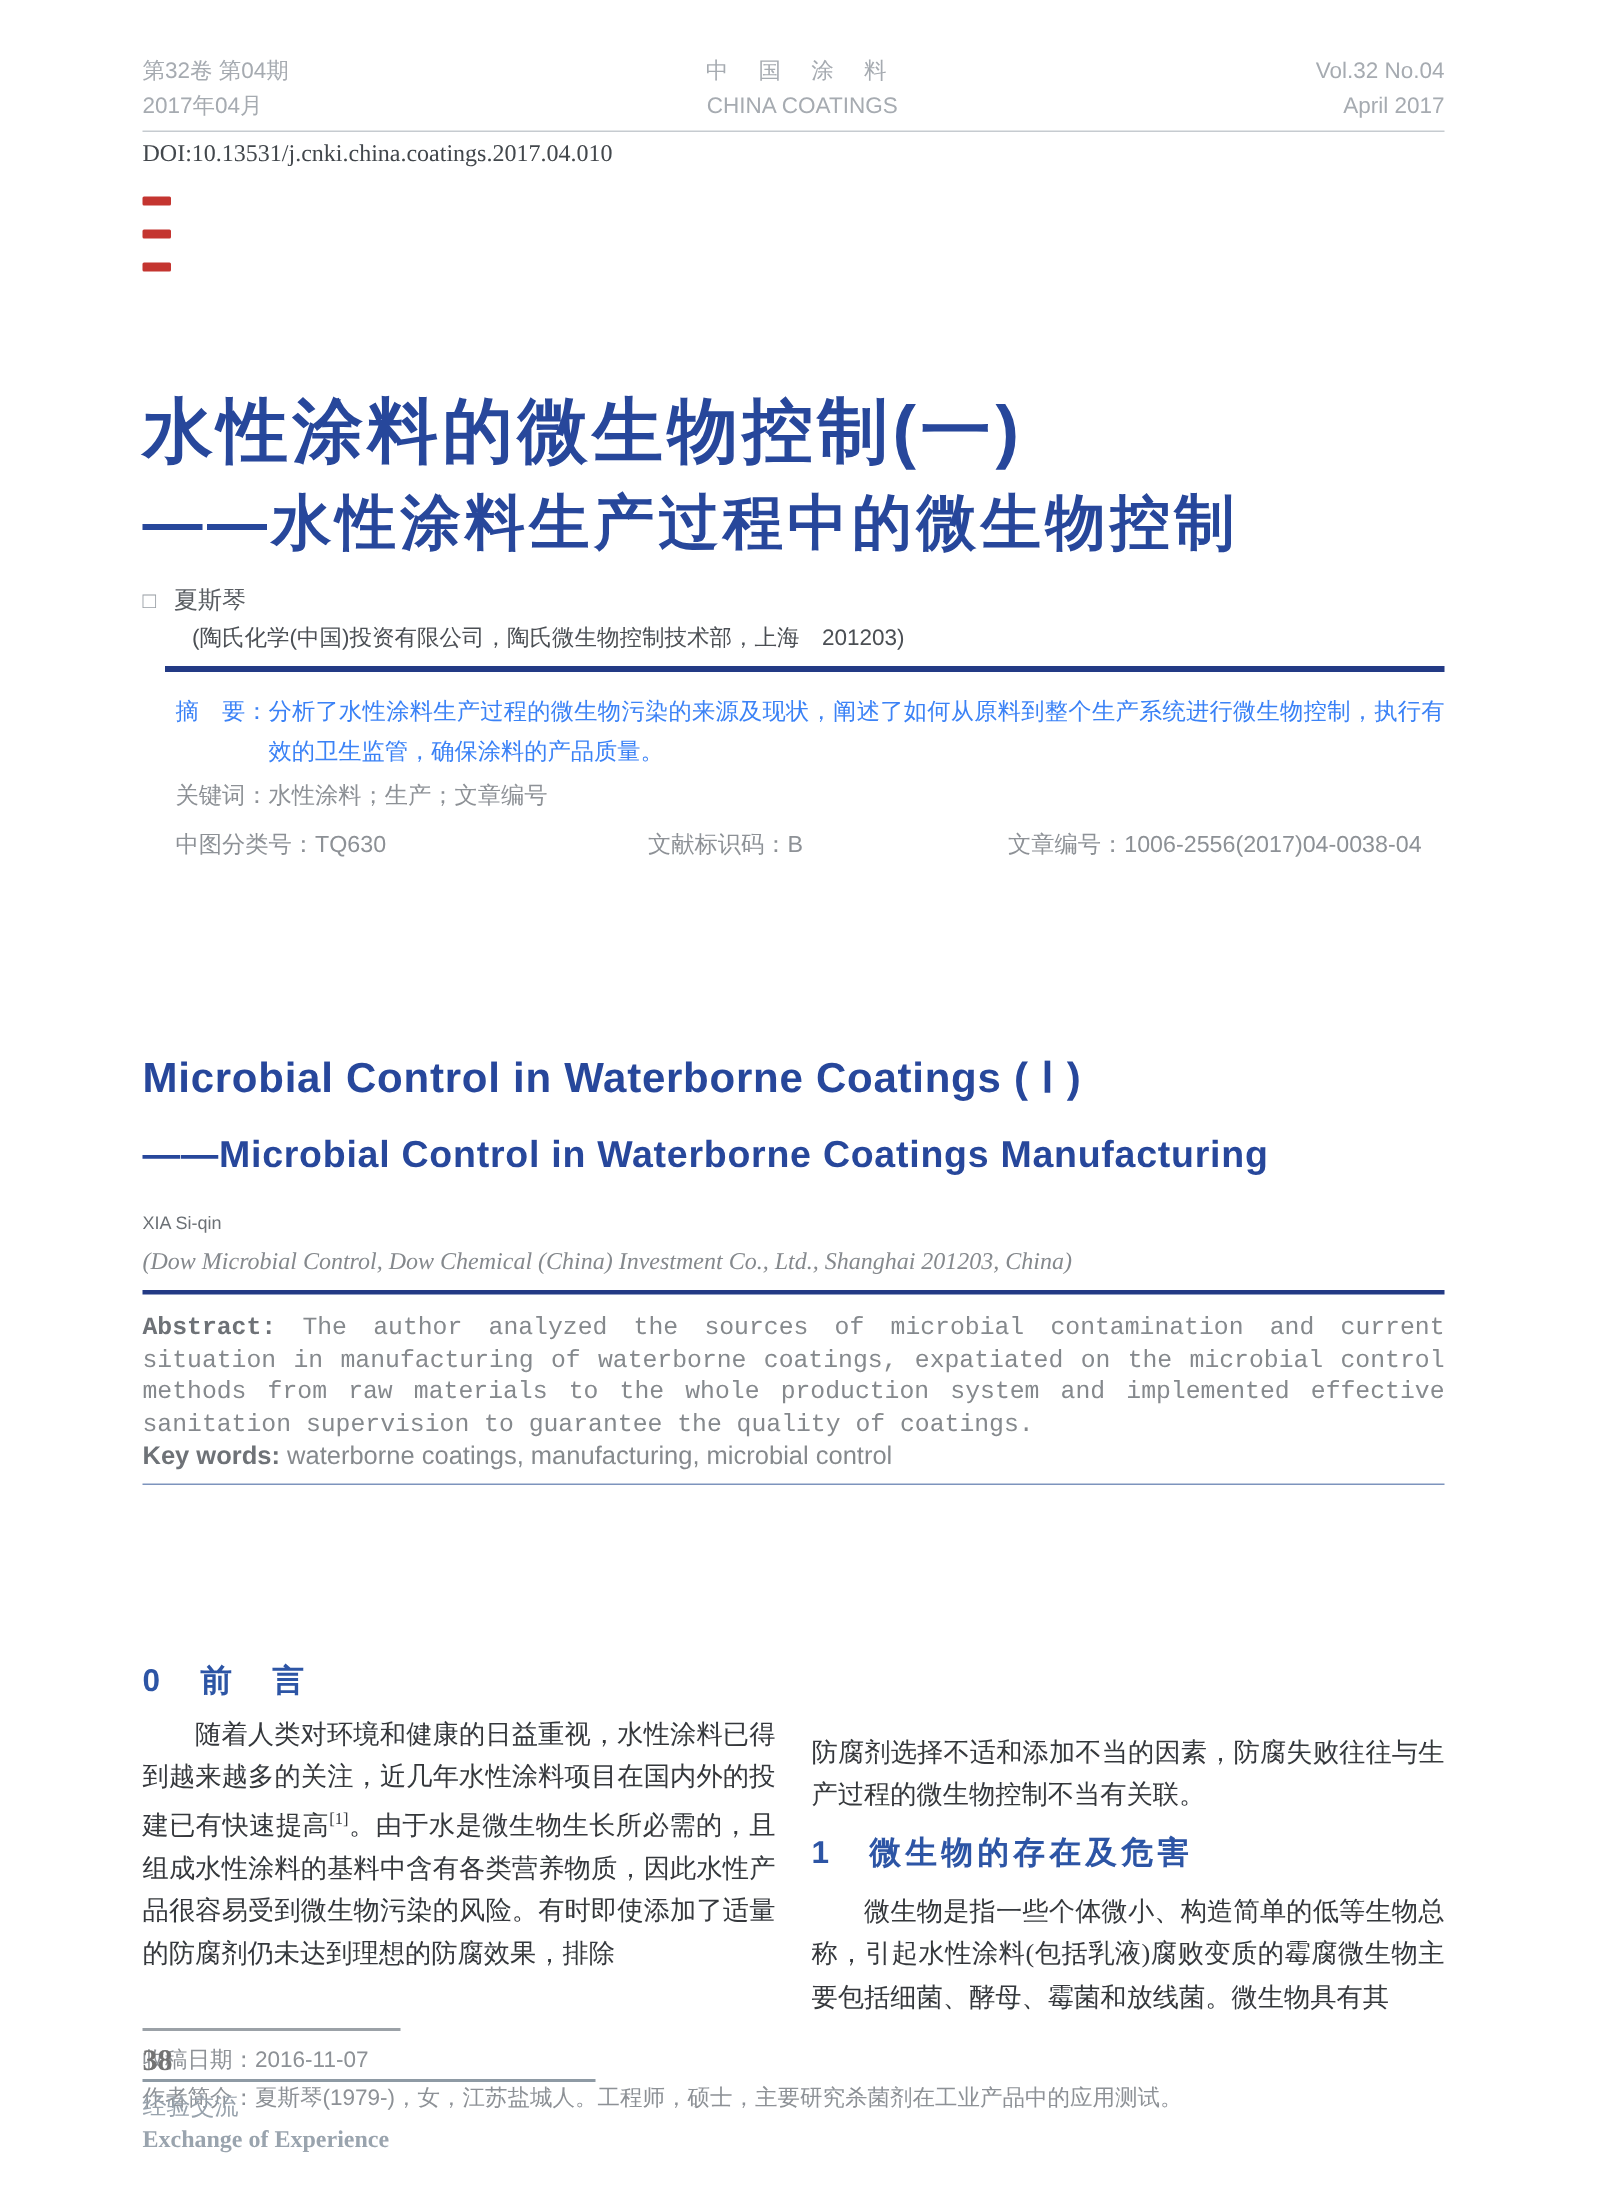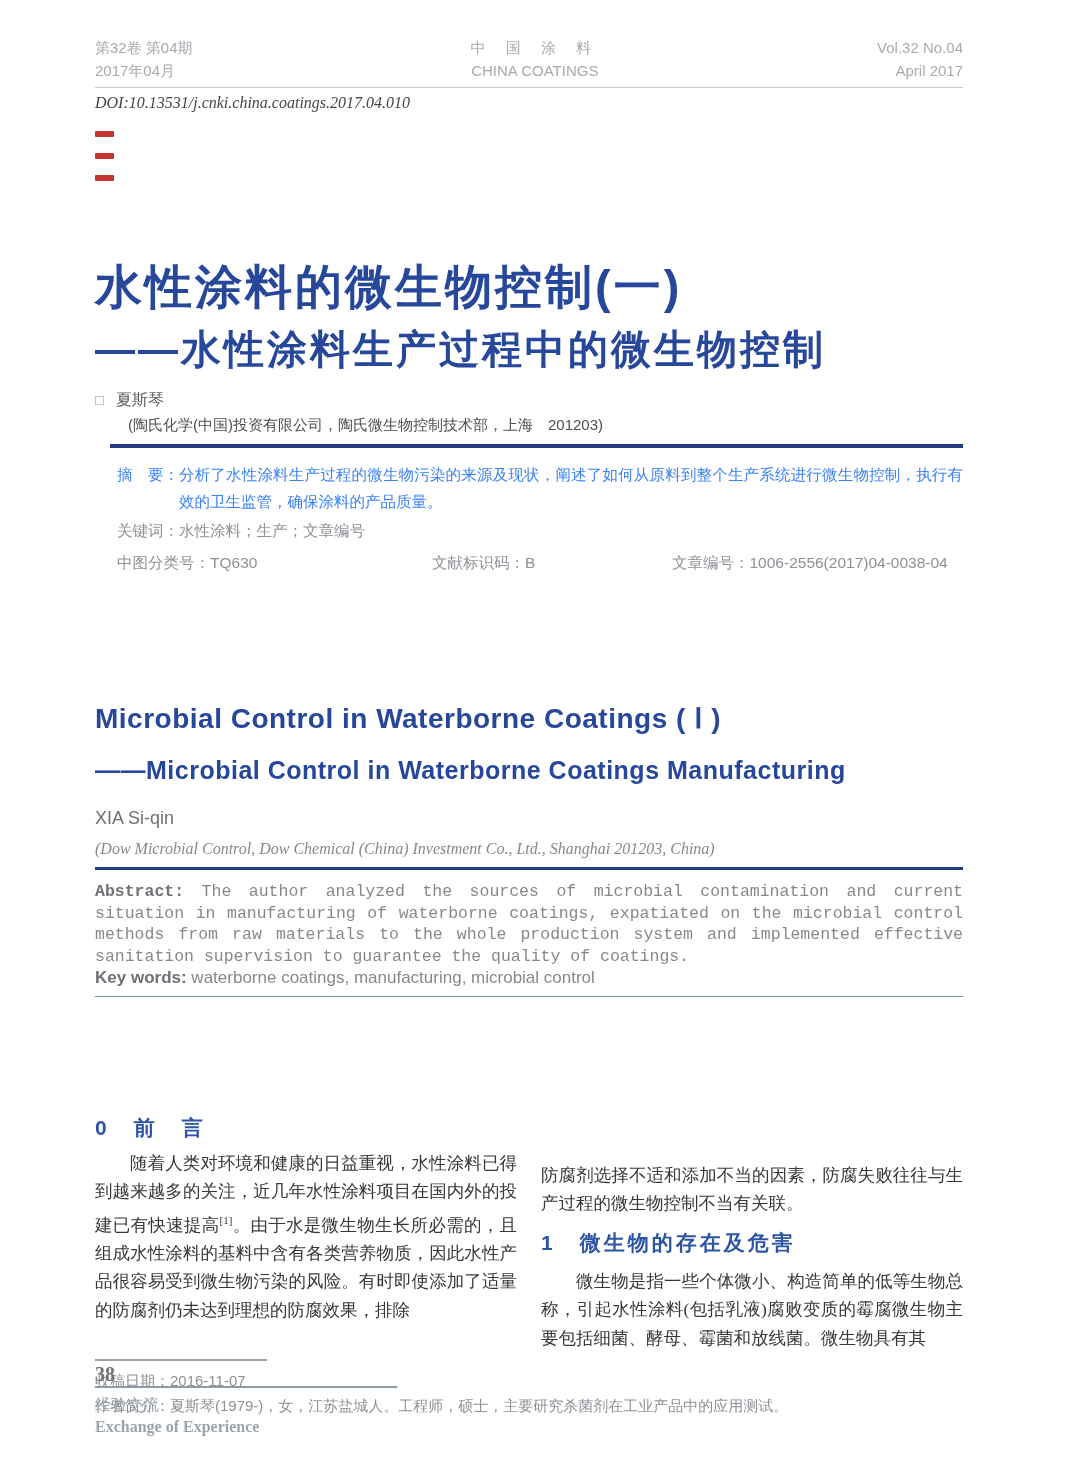--- a/index.html
+++ b/index.html
@@ -18,21 +18,21 @@
     display:flex; justify-content:space-between; align-items:flex-start;
     padding-top:36px; padding-bottom:5px;
     border-bottom:1px solid #c6cbd0;
     color:#a6abb1; font-size:15px; line-height:23px;
   }
   .h-center { text-align:center; }
   .h-right  { text-align:right; }
   .journal-cn { letter-spacing:8px; }
   .doi {
     font-family:"Liberation Serif", serif;
-    color:#42474c; font-size:16px; padding-top:6px;font-style:italic;
+    color:#42474c; font-size:16px; padding-top:6px;
   }
 
   
   .margin-marks { position:absolute; left:95px; top:131px; }
   .margin-marks .mark {
     width:19px; height:6px; background:#c43530;
     margin-bottom:16px; border-radius:1px;
   }
 
   
@@ -64,21 +64,21 @@
   .clc-row .c1 { width:315px; }
   .clc-row .c2 { width:240px; }
 
   
   .title-en {
     margin-top:128px;
     color:#27479b; font-weight:800;
     font-size:28px; line-height:34px; letter-spacing:0.5px;
   }
   .title-en .line2 { font-size:25px; line-height:30px; margin-top:19px; }
-  .author-en { margin-top:23px; font-size:18px; color:#6c7artifact176; color:#6c7176; }
+  .author-en { margin-top:23px; font-size:12px; color:#6c7artifact176; color:#6c7176; }
   .affil-en {
     margin-top:11px; font-size:16px; color:#85898d;
     font-family:"Liberation Serif", serif; font-style:italic;
   }
   .rule-thick2 { margin-top:9px; height:3px; background:#233a85; }
 
   .abs-en {
     margin-top:11px;
     font-family:Liberation Mono, monospace;
     font-size:16.5px; line-height:21.5px; color:#85898d; text-align:justify;

